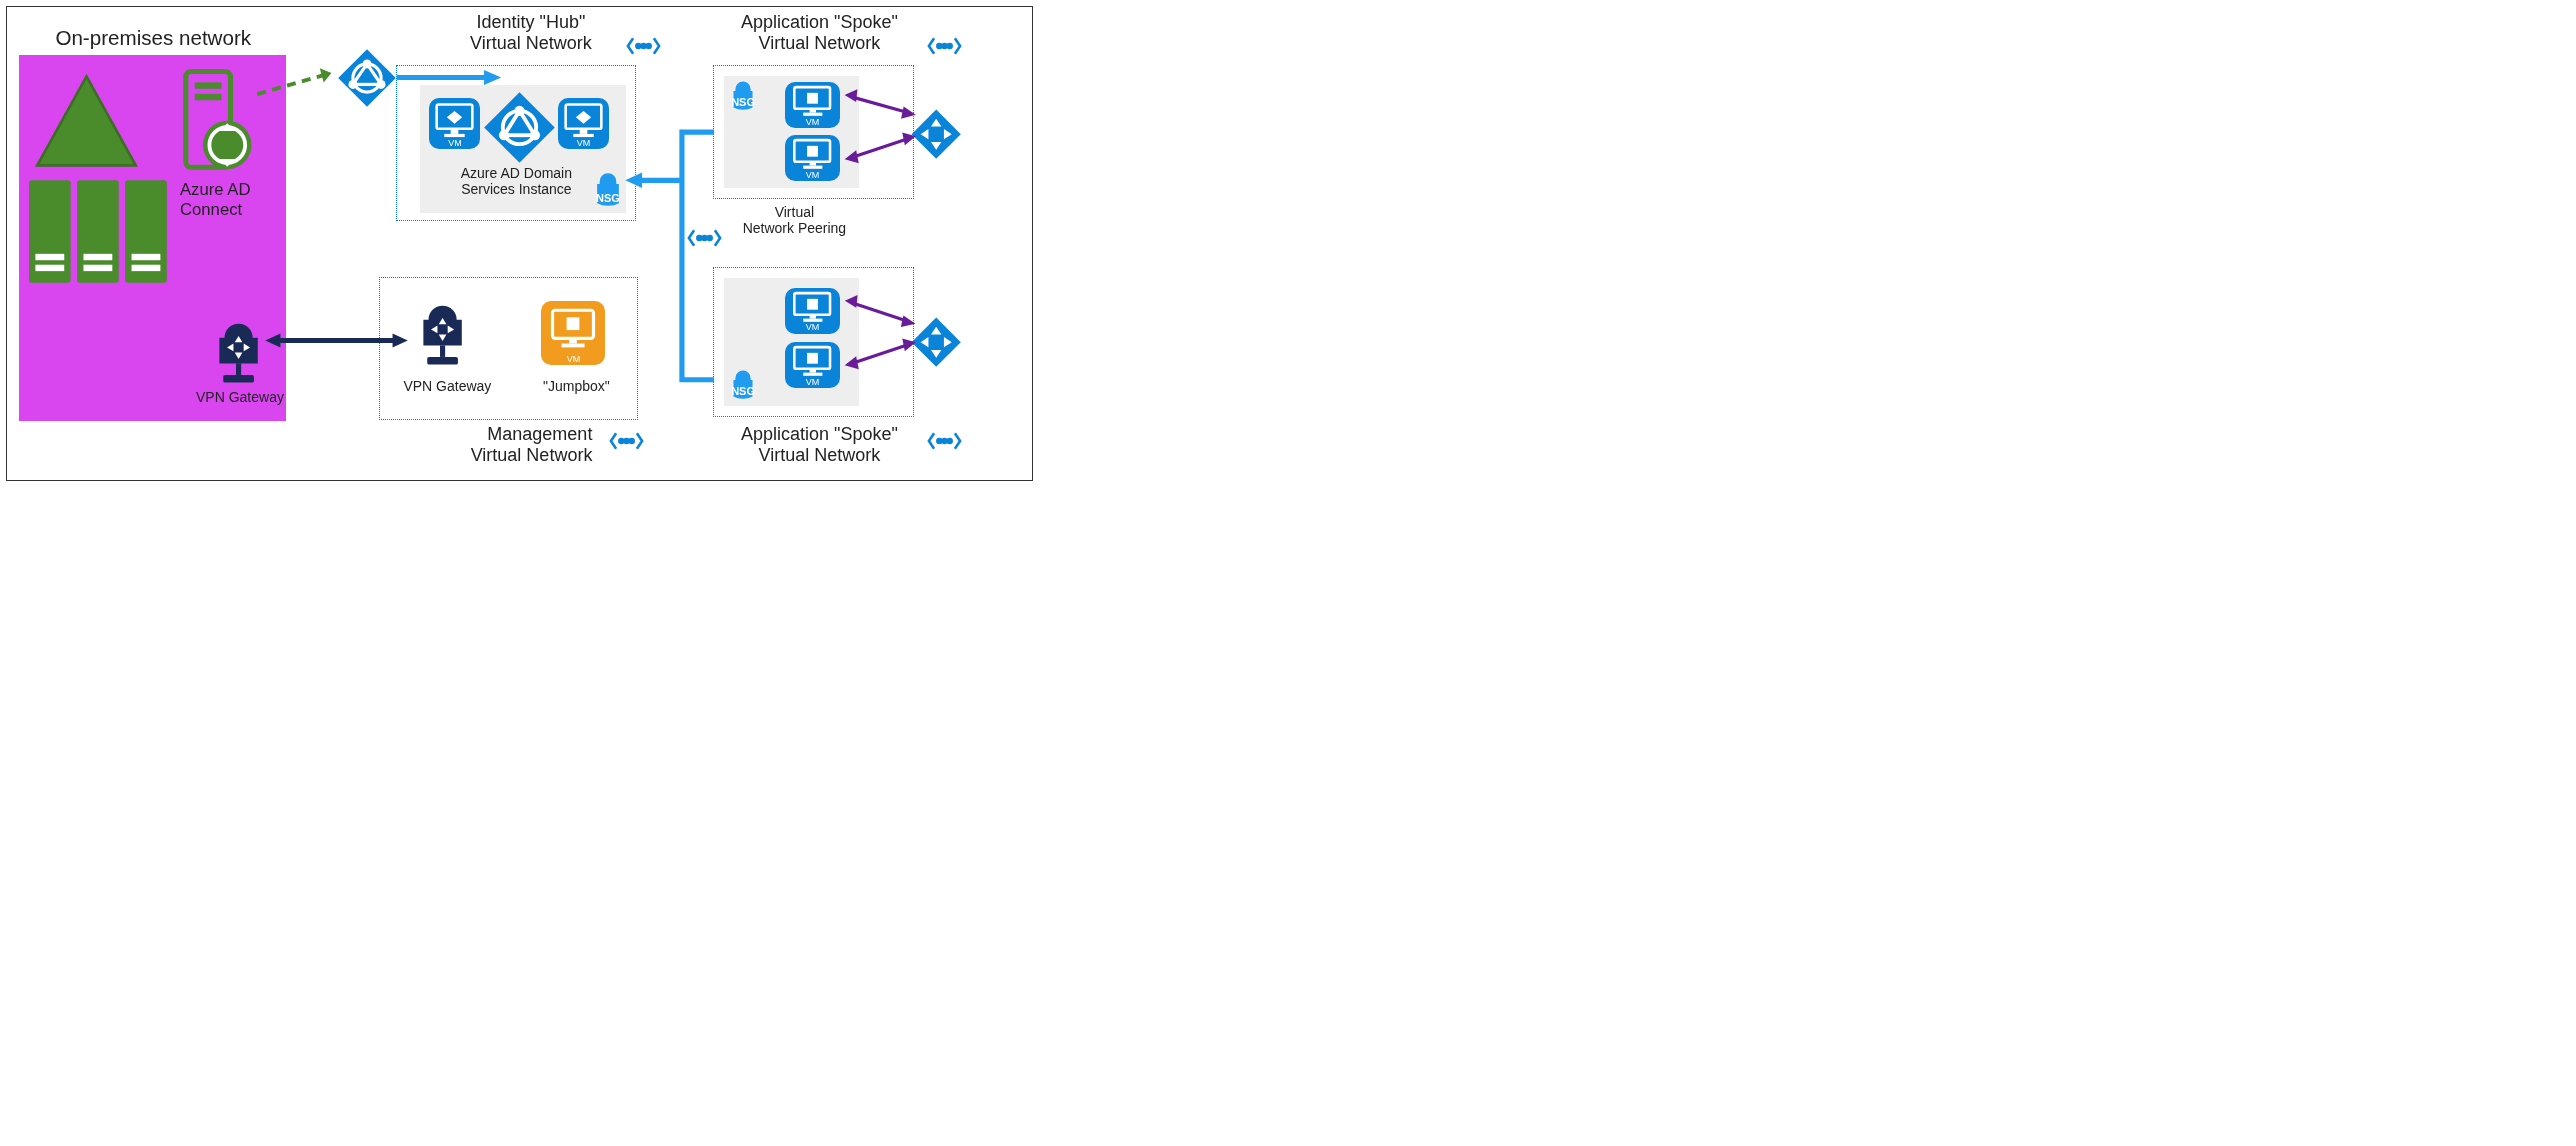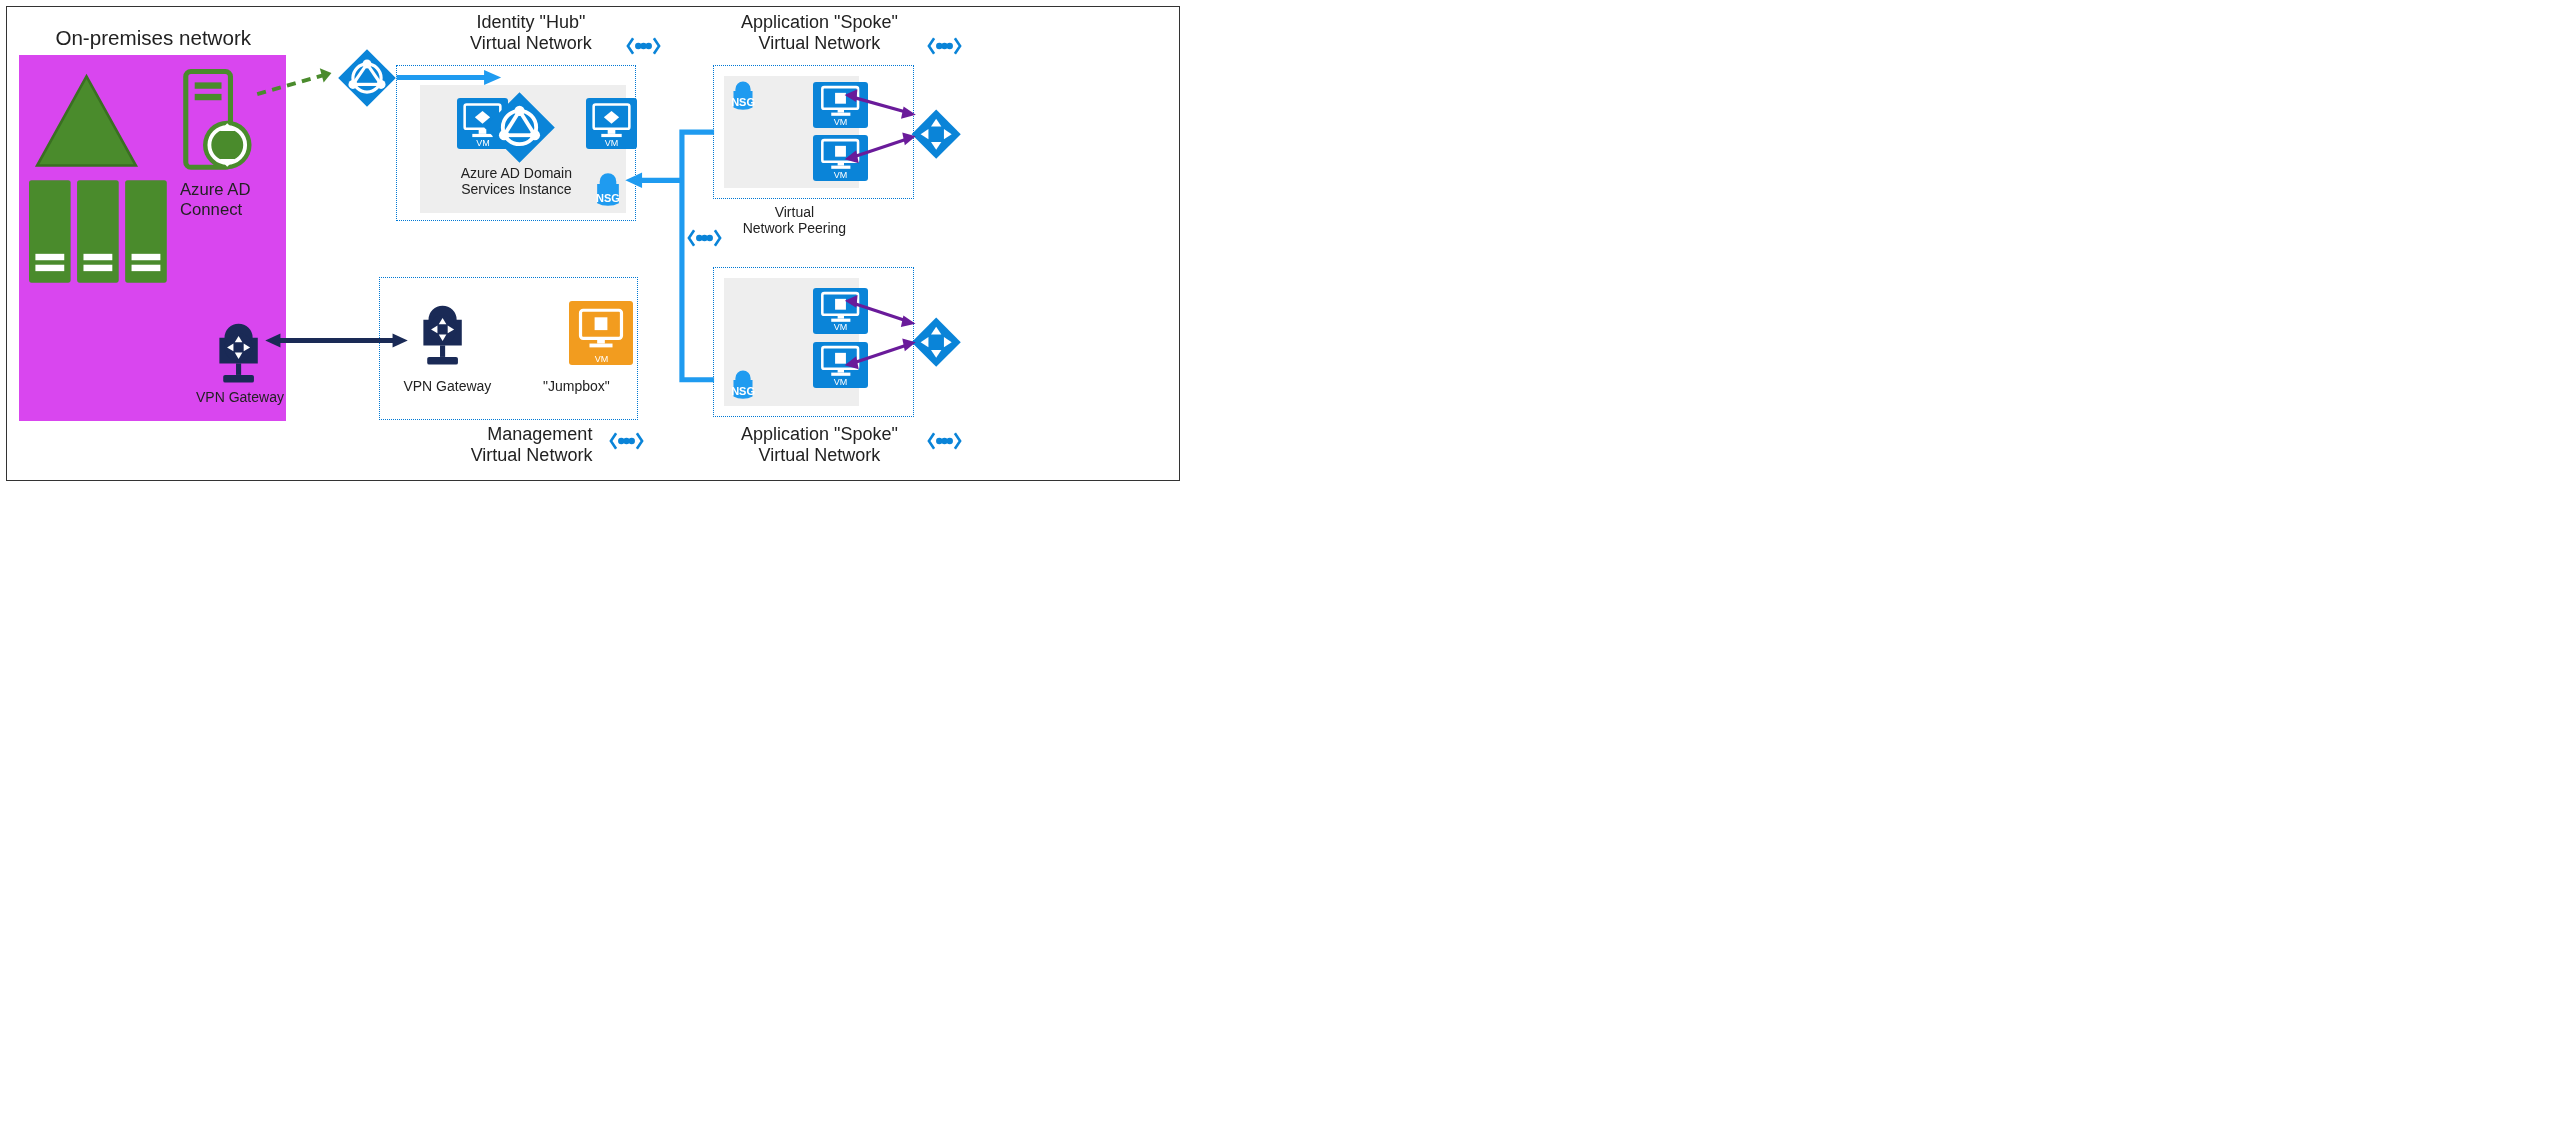--- a/index.html
+++ b/index.html
@@ -3,21 +3,21 @@
 <meta charset="utf-8">
 <style>
   html, body {
     margin: 0;
     padding: 0;
     font-family: "Segoe UI", Arial, sans-serif;
     background: #fff;
   }
   .canvas {
     position: relative;
-    width: 1174px;
+    width: 1027px;
     height: 475px;
     border: 1.3px solid #333;
     box-sizing: border-box;
     background: #fff;
     margin: 6.4px;
   }
   .label {
     position: absolute;
     font-size: 18px;
     color: #222;
@@ -53,23 +53,22 @@
     position: absolute;
     left: 0; right: 0;
     bottom: 3.9px;
     color: #fff;
     font-size: 11px;
     font-weight: bold;
   }
   .vm-tile {
     position: absolute;
     background: #0a84d8;
-    border-radius: 3px;
+    border-radius: 10px;
     color:#fff;
-    margin-left:28px;
   }
   .vm-tile.orange { background: #f29c1f; }
   .vm-tile .caption {
     position:absolute; left:0; right:0; bottom:1.3px;
     font-size:9px; text-align:center; color:#fff;
   }
   .peering-icon {
     position:absolute;
   }
   svg.arrow { position:absolute; overflow:visible; pointer-events:none; }

